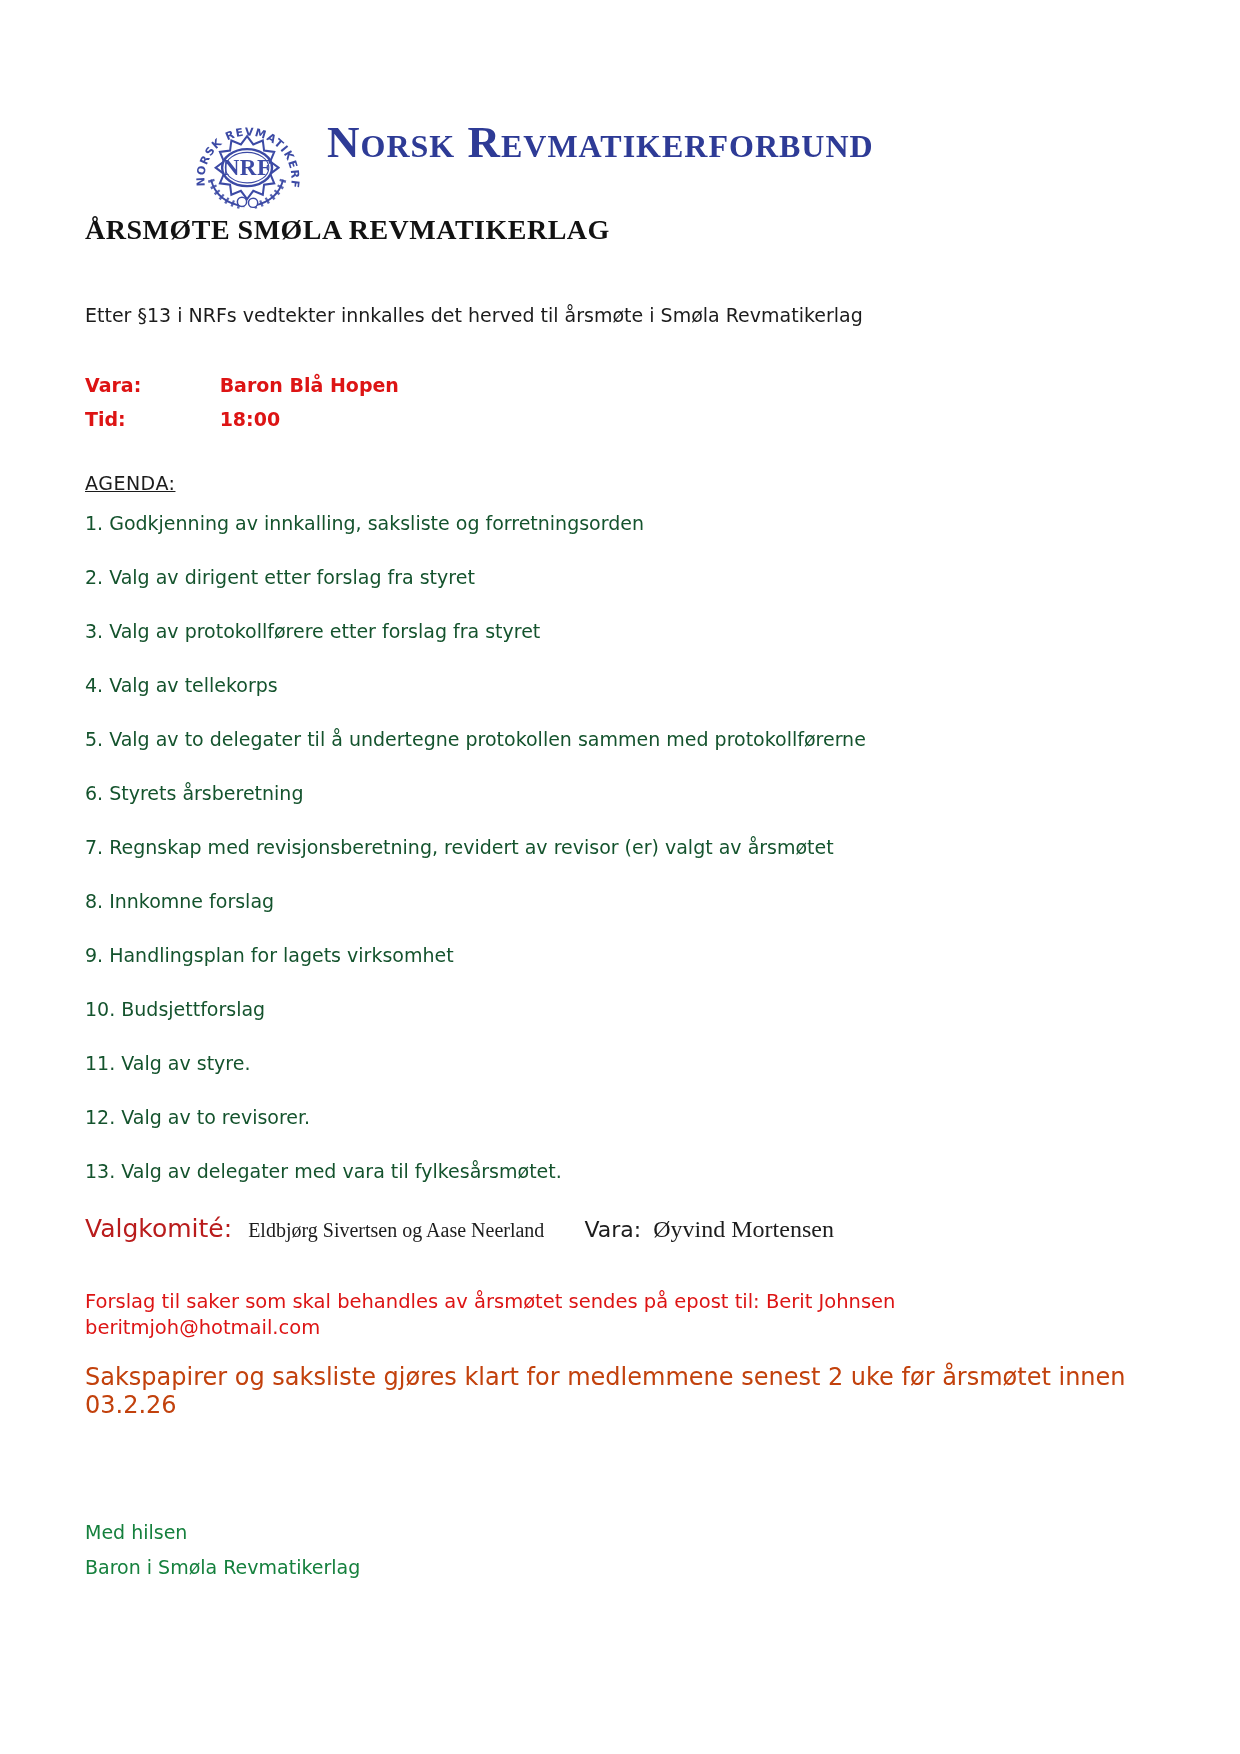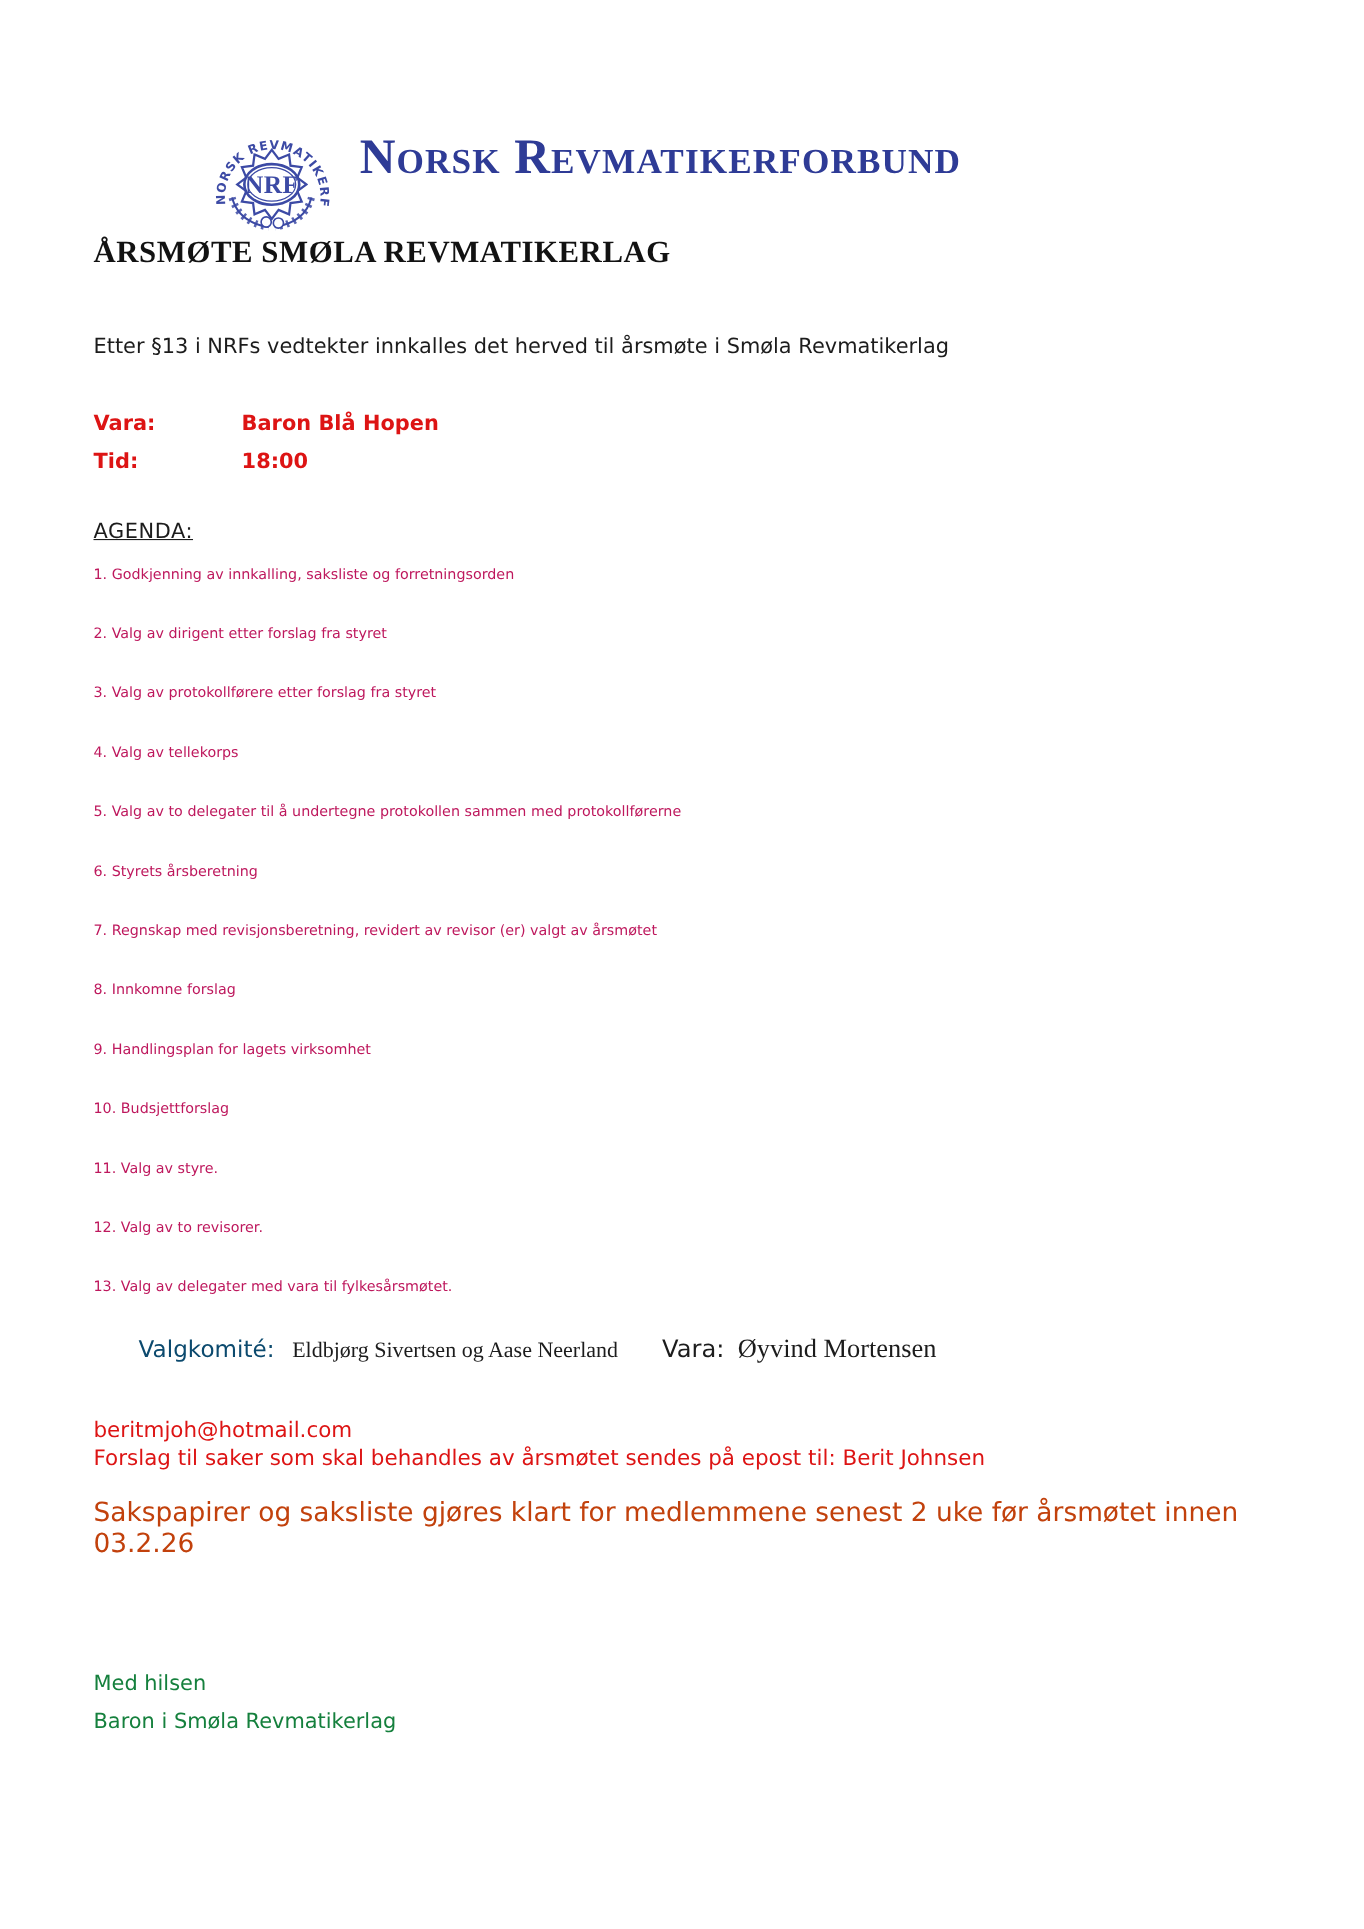--- a/index.html
+++ b/index.html
@@ -62,29 +62,29 @@
   
   .agenda-heading {
     margin-top: 36px;
     font-size: 19px;
     letter-spacing: 0.5px;
     text-decoration: underline;
     color: #1c1c1c;
   }
   .agenda-list { margin-top: 18px; list-style: none; }
   .agenda-list li {
-    font-size: 13px;
+    font-size: 19px;
     line-height: 22px;
     margin-bottom: 32px;
-    color: #be185d;
+    color: #14532d;
   }
 
   
   .committee { margin-top: 14px; font-size: 19px; white-space: nowrap; }
-  .committee .c-label { font-size: 21px; color: #0c4a6e; margin-left: 41px; }
+  .committee .c-label { font-size: 25px; color: #b91c1c; }
   .committee .c-members {
     font-family: Liberation Serif, serif;
     font-size: 20px;
     margin-left: 10px;
   }
   .committee .c-vara-label { font-size: 22px; margin-left: 34px; }
   .committee .c-vara-name {
     font-family: "Liberation Serif", "DejaVu Serif", serif;
     font-size: 24px;
     margin-left: 6px;
@@ -173,22 +173,22 @@
   </ul>
 
   <div class="committee">
     <span class="c-label">Valgkomité:</span>
     <span class="c-members">Eldbjørg Sivertsen og Aase Neerland</span>
     <span class="c-vara-label">Vara:</span>
     <span class="c-vara-name">Øyvind Mortensen</span>
   </div>
 
   <div class="notice-proposals">
+    <div>Forslag til saker som skal behandles av årsmøtet sendes på epost til: Berit Johnsen</div>
     <div>beritmjoh@hotmail.com</div>
-    <div>Forslag til saker som skal behandles av årsmøtet sendes på epost til: Berit Johnsen</div>
   </div>
 
   <div class="notice-papers">Sakspapirer og saksliste gjøres klart for medlemmene senest 2 uke før årsmøtet innen 03.2.26</div>
 
   <div class="closing">
     <div>Med hilsen</div>
     <div>Baron i Smøla Revmatikerlag</div>
   </div>
 
 </div>

